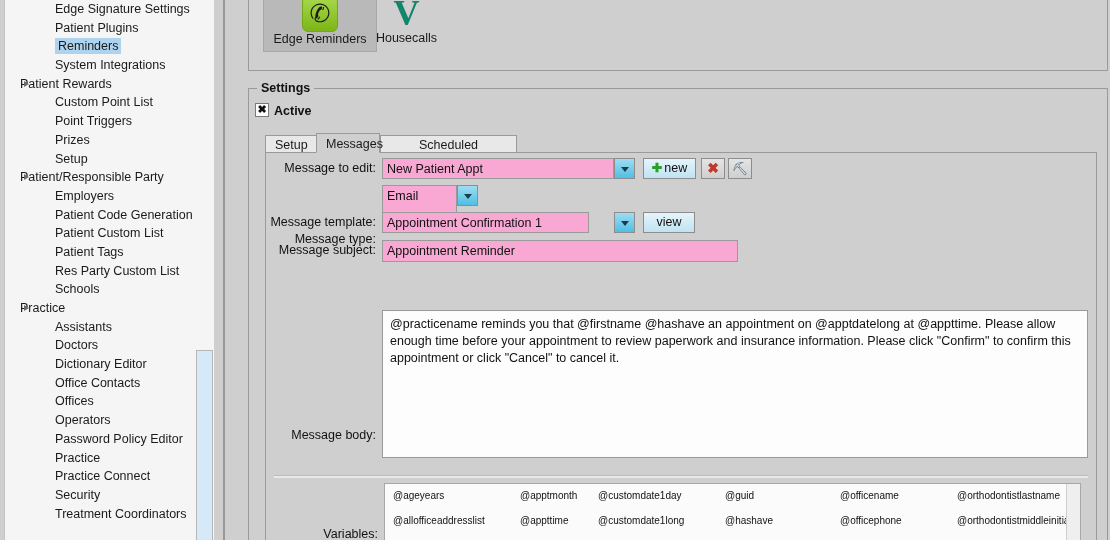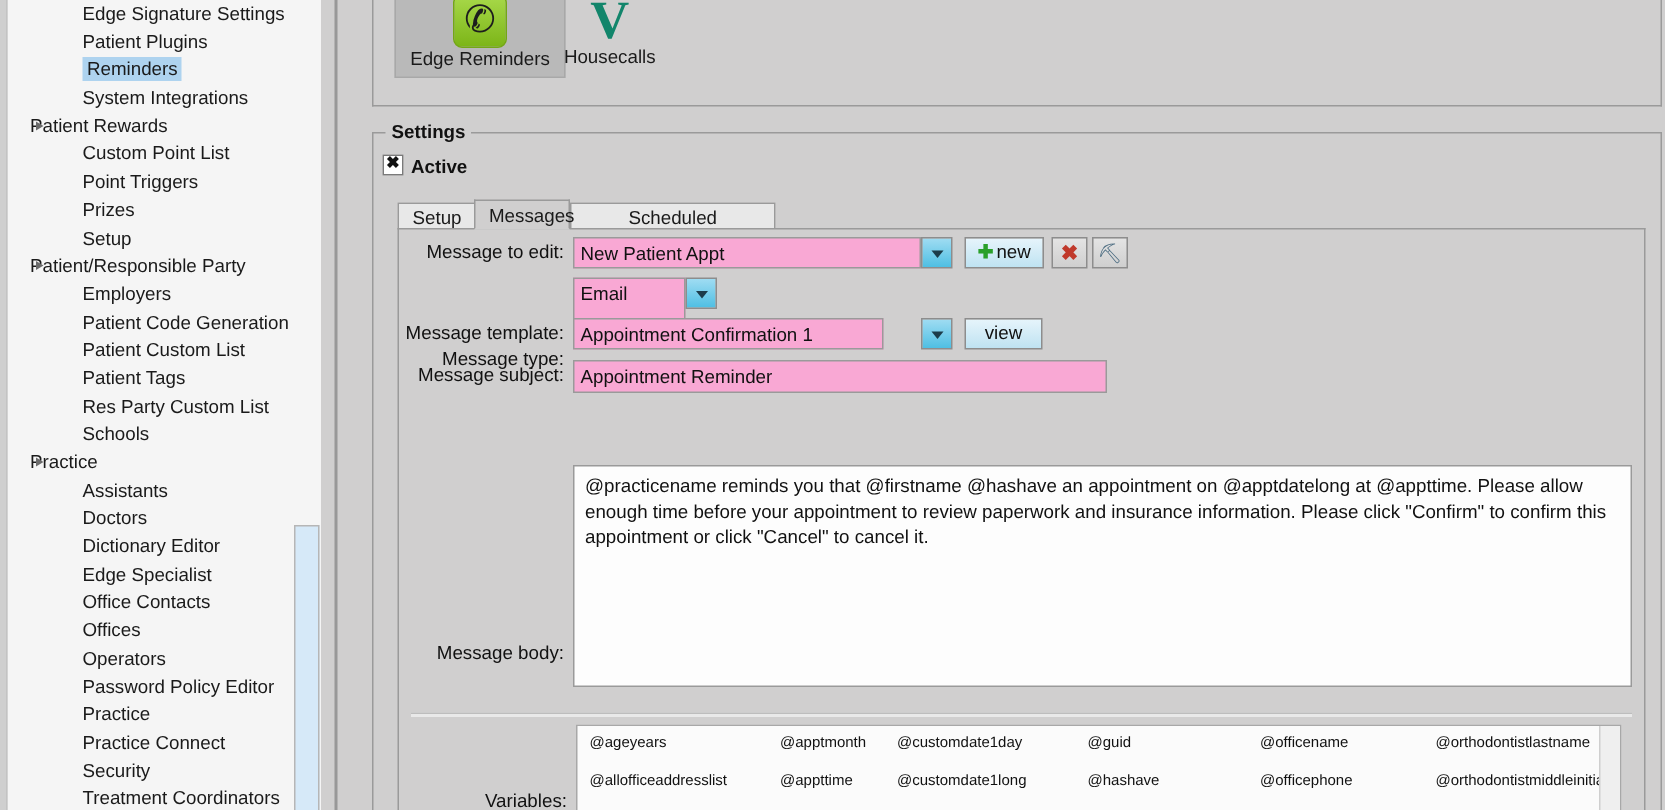--- a/index.html
+++ b/index.html
@@ -178,21 +178,20 @@
         <div class="tnode child"><span>Employers</span></div>
         <div class="tnode child"><span>Patient Code Generation</span></div>
         <div class="tnode child"><span>Patient Custom List</span></div>
         <div class="tnode child"><span>Patient Tags</span></div>
         <div class="tnode child"><span>Res Party Custom List</span></div>
         <div class="tnode child"><span>Schools</span></div>
         <div class="tnode group"><span class="arrow"></span><span>Practice</span></div>
         <div class="tnode child"><span>Assistants</span></div>
         <div class="tnode child"><span>Doctors</span></div>
         <div class="tnode child"><span>Dictionary Editor</span></div>
-        <div class="tnode child"><span>Edge Specialist</span></div>
         <div class="tnode child"><span>Office Contacts</span></div>
         <div class="tnode child"><span>Offices</span></div>
         <div class="tnode child"><span>Operators</span></div>
         <div class="tnode child"><span>Password Policy Editor</span></div>
         <div class="tnode child"><span>Practice</span></div>
         <div class="tnode child"><span>Practice Connect</span></div>
         <div class="tnode child"><span>Security</span></div>
         <div class="tnode child"><span>Treatment Coordinators</span></div>
       </div>
     <div class="sb-track">

